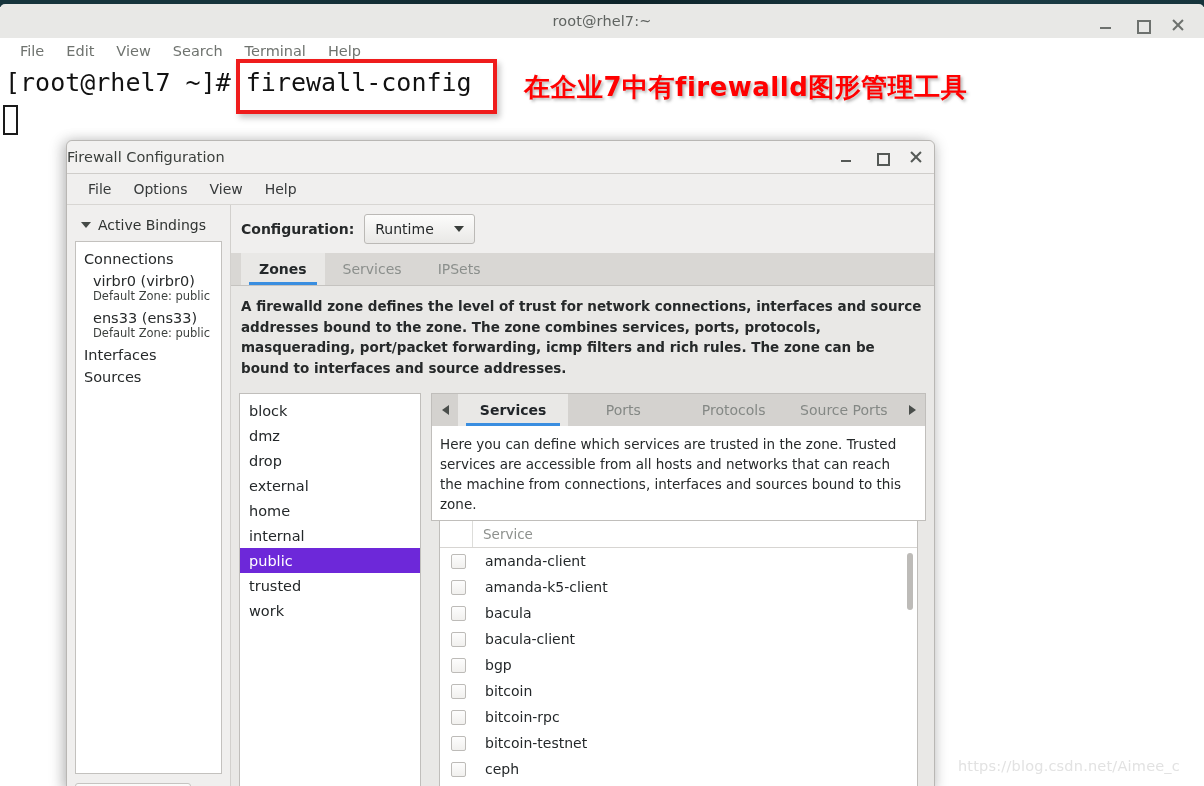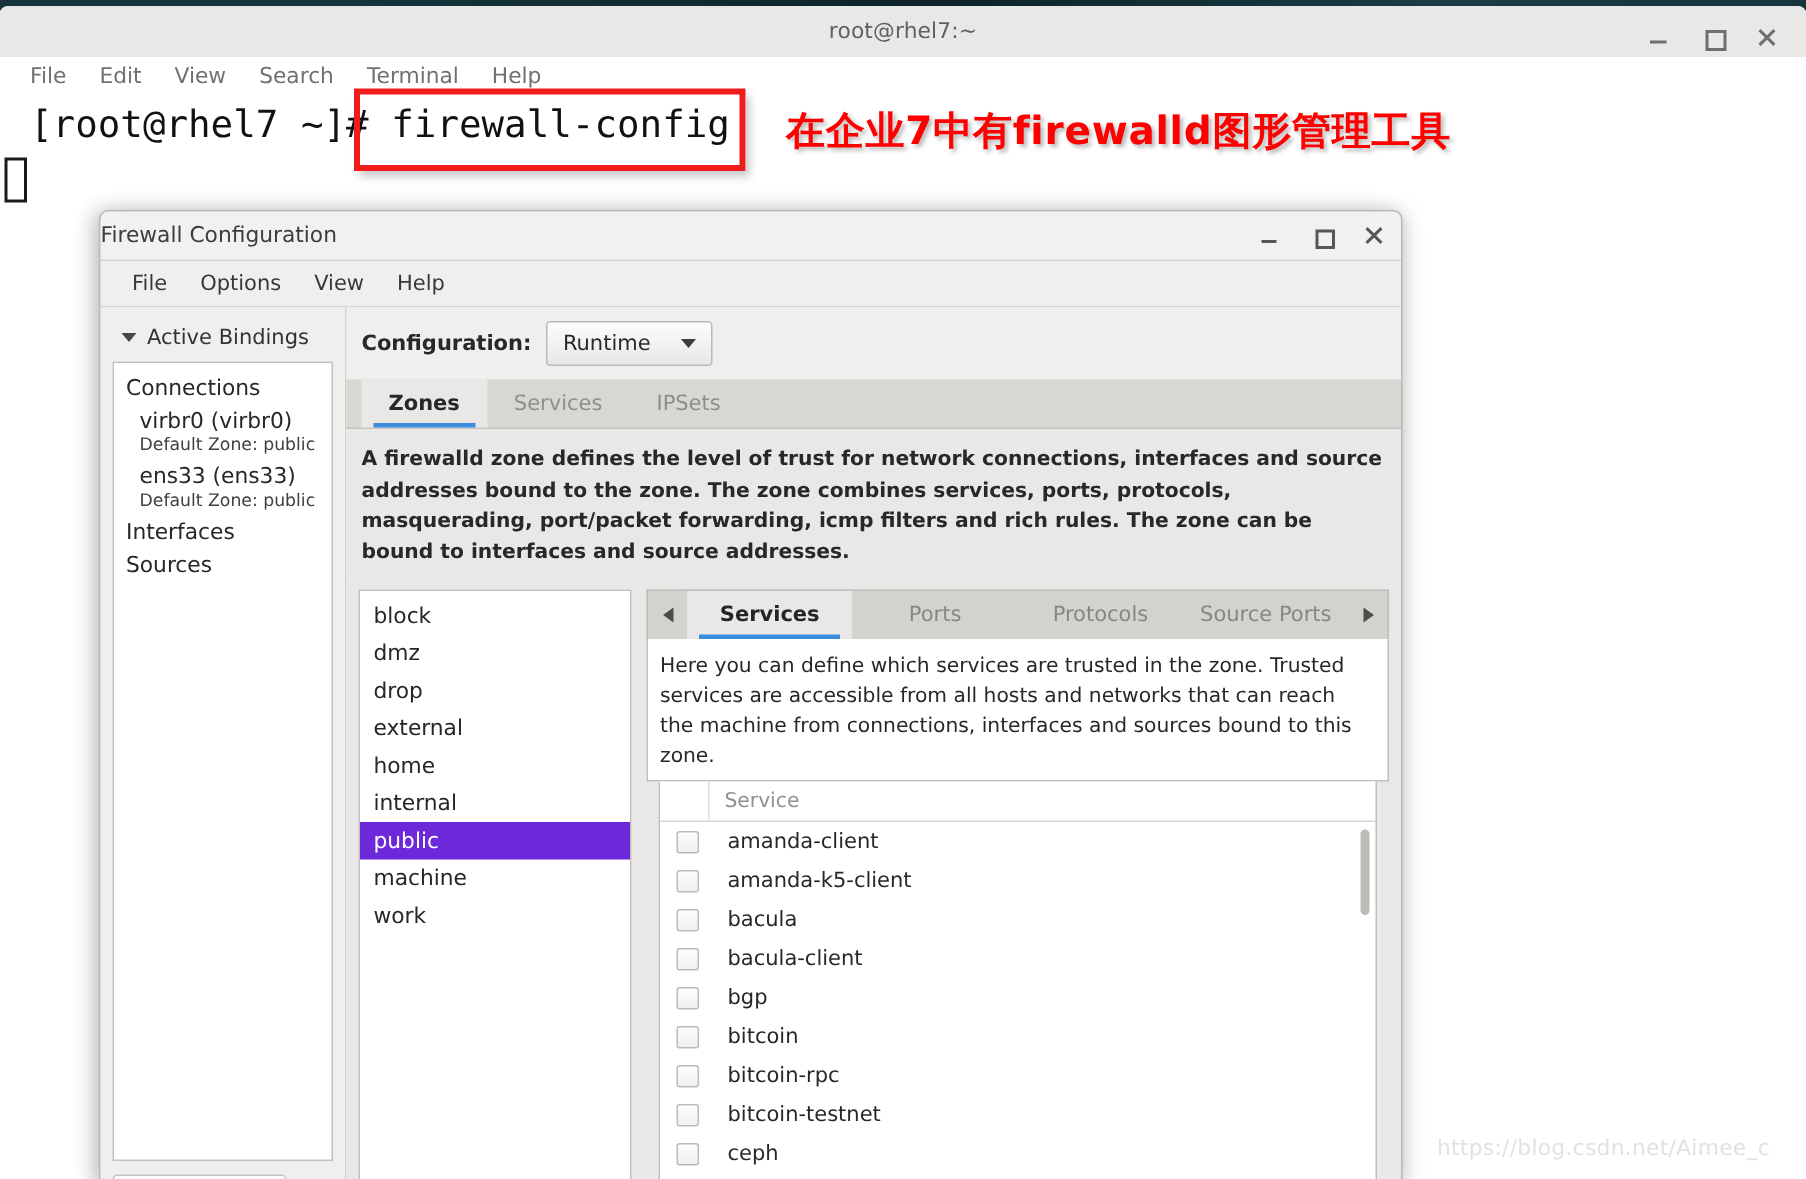--- a/index.html
+++ b/index.html
@@ -53,21 +53,21 @@
   }
   .term-menu-item {
     font-size: 14.5px; color: #6f736f; padding: 0 11px; cursor: default;
   }
 
   #term-body {
     position: absolute; left: 0; top: 64px; width: 1204px; height: 722px;
     background: #ffffff;
   }
   #term-prompt-line {
-    position: absolute; left: 20px; top: 4px;
+    position: absolute; left: 5px; top: 4px;
     font-family: "DejaVu Sans Mono", "Liberation Mono", monospace;
     font-size: 25px; color: #111; white-space: pre; letter-spacing: 0px;
   }
   #term-cursor {
     position: absolute; left: 3px; top: 41px;
     width: 15px; height: 30px; border: 2px solid #1a1a1a; background: #ffffff;
   }
 
   
   #cmd-highlight {
@@ -348,21 +348,21 @@
       <div id="zones-body">
 
         <div id="zone-list">
           <div class="zone-item">block</div>
           <div class="zone-item">dmz</div>
           <div class="zone-item">drop</div>
           <div class="zone-item">external</div>
           <div class="zone-item">home</div>
           <div class="zone-item">internal</div>
           <div class="zone-item selected">public</div>
-          <div class="zone-item">machine</div>
+          <div class="zone-item">trusted</div>
           <div class="zone-item">work</div>
         </div>
 
         <div id="zone-detail">
 
           <div id="sub-tabs">
             <div class="arrow-btn">
                 <span class="arr-l"></span>
               </div>
             <div class="stab active">

